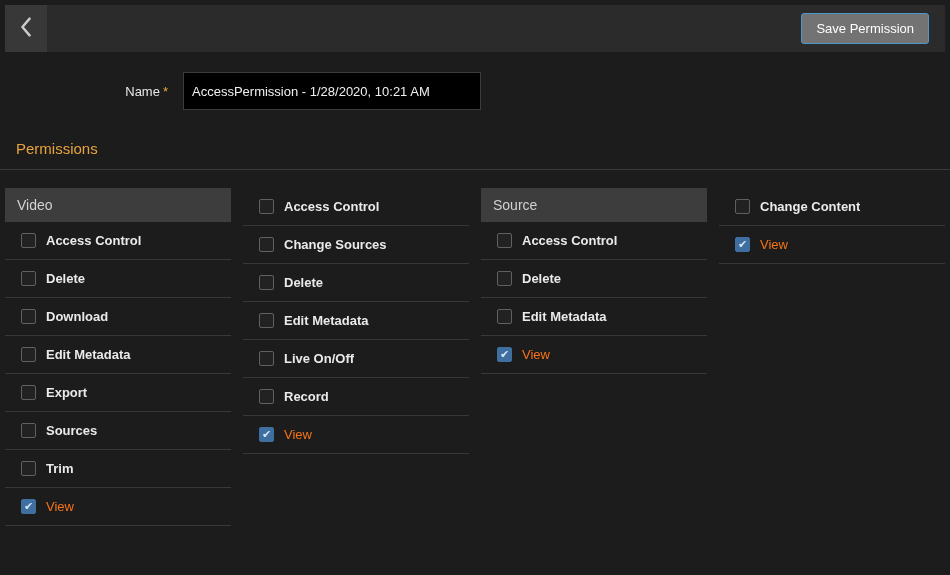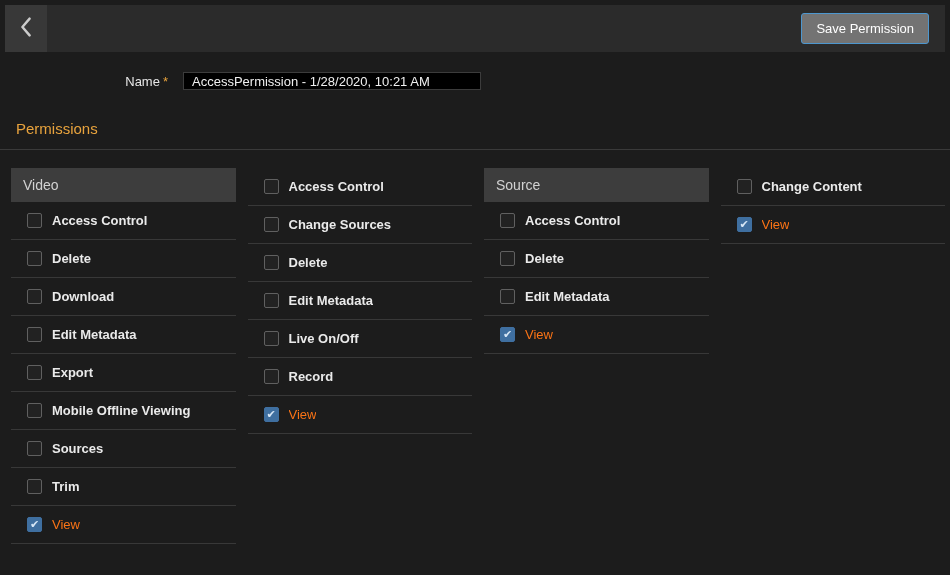--- a/index.html
+++ b/index.html
@@ -49,21 +49,21 @@
   .name-label {
     width: 168px;
     text-align: right;
     font-size: 13px;
     color: #e8e8e8;
   }
   .required { color: #e8a33d; margin-left: 3px; }
   .name-input {
     margin-left: 15px;
     width: 298px;
-    height: 18px;
+    height: 38px;
     background: #000000;
     border: 1px solid #3c3c3c;
     color: #f0f0f0;
     font-size: 13px;
     font-family: "Liberation Sans", sans-serif;
     padding: 0 8px;
     outline: none;
   }
   
   .section-title {
@@ -73,21 +73,21 @@
     font-weight: 400;
   }
   .section-divider {
     margin-top: 12px;
     border: none;
     border-top: 1px solid #3a3a3a;
   }
   .perm-grid {
     display: flex;
     gap: 12px;
-    padding: 18px 5px 0 11px;
+    padding: 18px 5px 0 5px;
   }
   .perm-column { flex: 1; min-width: 0; }
   .perm-column-header {
     background: #3d3d3d;
     color: #d2d2d2;
     font-size: 14px;
     padding: 9px 12px;
   }
   .perm-row {
     display: flex;
@@ -166,24 +166,20 @@
       <div class="perm-row">
         <span class="checkbox"></span>
         <span class="perm-label">Edit Metadata</span>
       </div>
       <div class="perm-row">
         <span class="checkbox"></span>
         <span class="perm-label">Export</span>
       </div>
       <div class="perm-row">
         <span class="checkbox"></span>
-        <span class="perm-label">Mobile Offline Viewing</span>
-      </div>
-      <div class="perm-row">
-        <span class="checkbox"></span>
         <span class="perm-label">Sources</span>
       </div>
       <div class="perm-row">
         <span class="checkbox"></span>
         <span class="perm-label">Trim</span>
       </div>
       <div class="perm-row checked">
         <span class="checkbox checked">✔</span>
         <span class="perm-label">View</span>
       </div>

